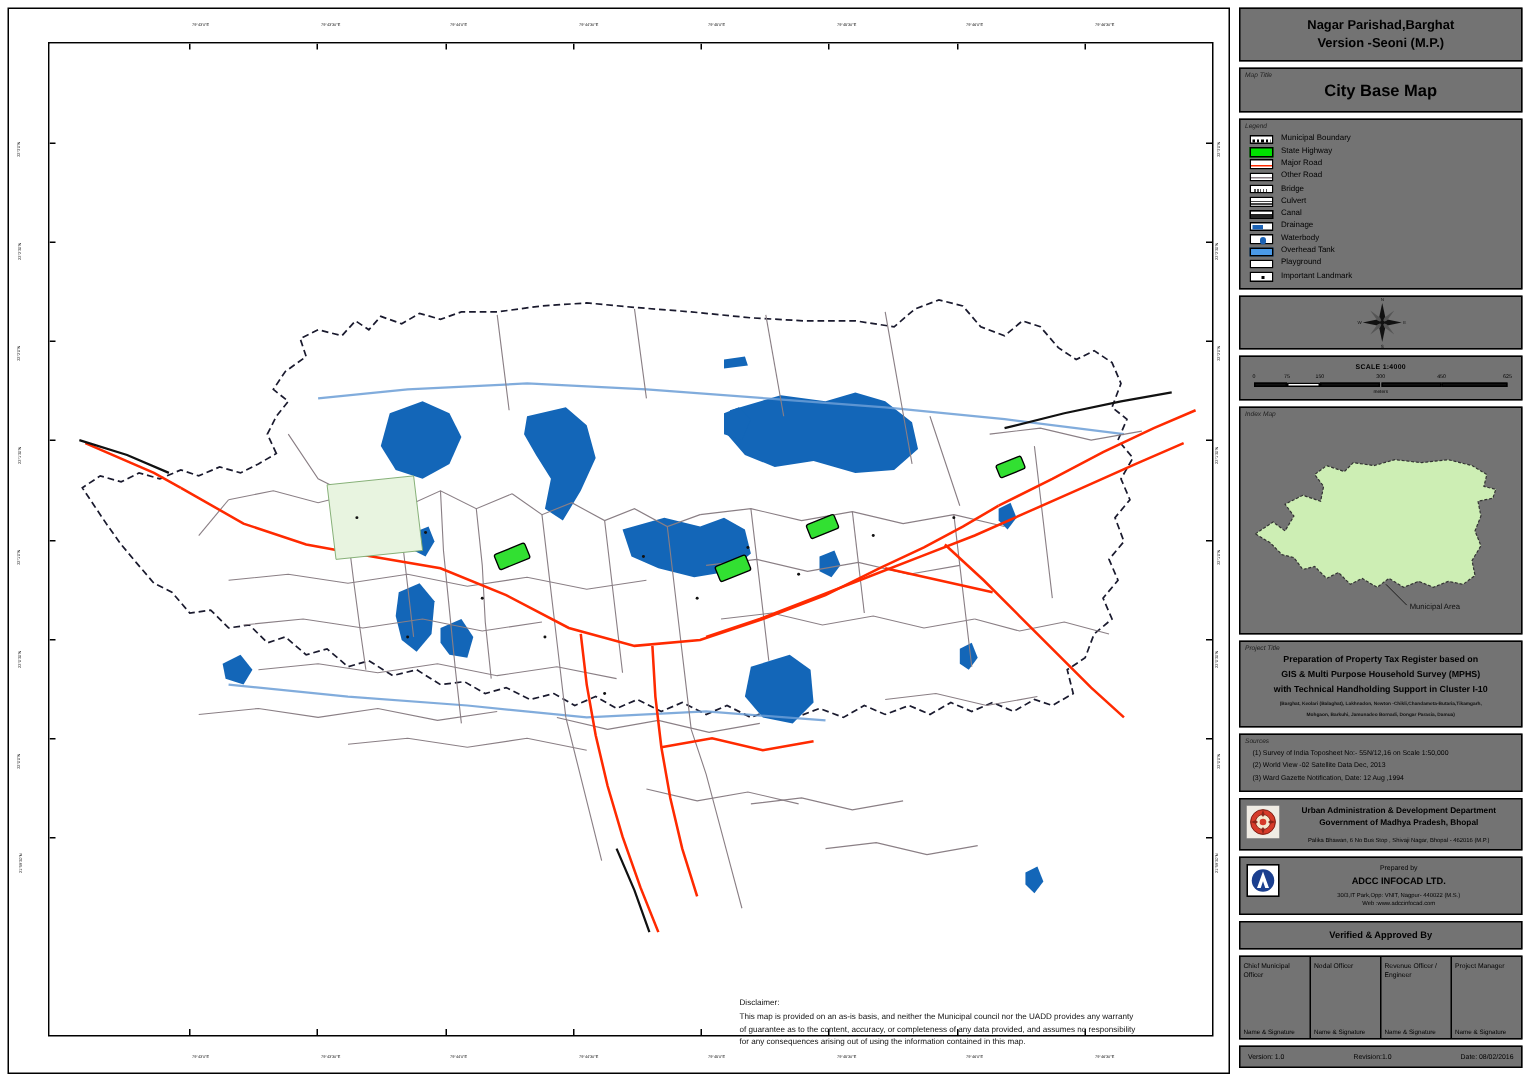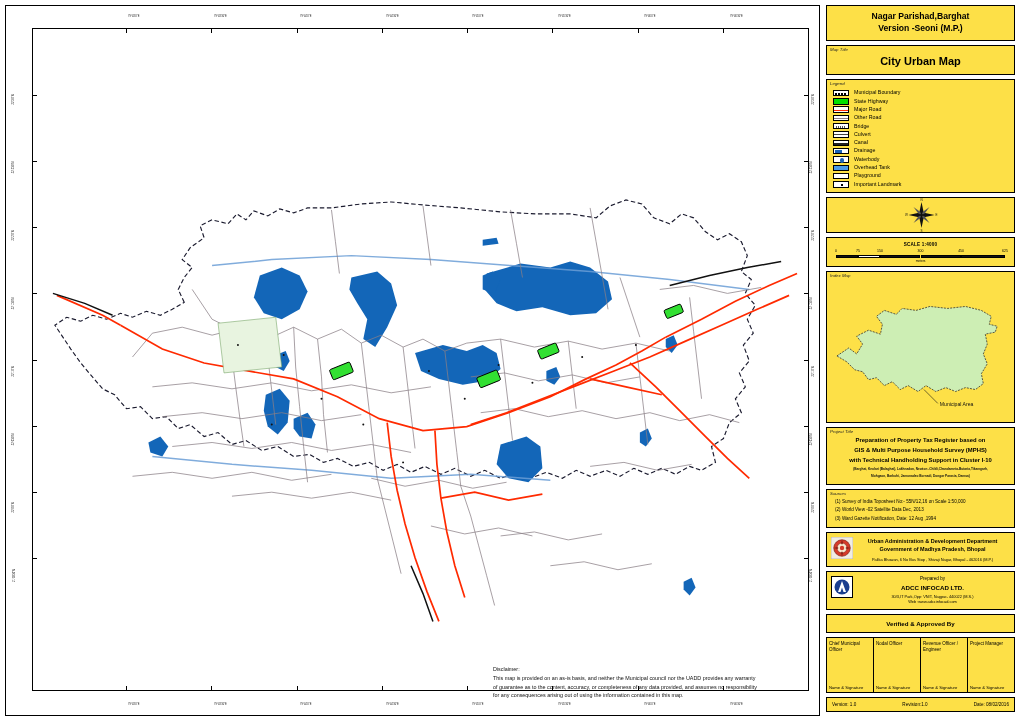--- a/index.html
+++ b/index.html
@@ -15,21 +15,21 @@
   
   .tick{position:absolute;font-size:2.6px;color:#111;letter-spacing:0;white-space:nowrap;font-family:"Liberation Sans",sans-serif;}
   .tickmark{position:absolute;background:#000;}
 
   
   #disclaimer{position:absolute;left:487px;top:659px;width:320px;font-size:5.4px;line-height:1.62;color:#111;}
   #disclaimer .dh{font-size:5.4px;}
 
   
   #panel{position:absolute;left:826px;top:5px;width:189px;height:711px;}
-  .box{border:1px solid #000;background:#fde047;box-sizing:border-box;margin-bottom:4px;position:relative;}
+  .box{border:1px solid #000;background:#737373;box-sizing:border-box;margin-bottom:4px;position:relative;}
   .cap{position:absolute;left:3px;top:1px;font-size:4.4px;font-style:italic;color:#222;}
 
   
   #hdr{padding:4px 4px 5px;text-align:center;}
   #hdr .l1,#hdr .l2{font-size:8.6px;font-weight:bold;line-height:1.45;}
 
   
   #mtitle{padding:9px 4px 7px;text-align:center;}
   #mtitle .t{font-size:11px;font-weight:bold;}
 
@@ -343,21 +343,21 @@
 
   <div id="panel">
 
     <div class="box" id="hdr">
       <div class="l1">Nagar Parishad,Barghat</div>
       <div class="l2">Version -Seoni (M.P.)</div>
     </div>
 
     <div class="box" id="mtitle">
       <div class="cap">Map Title</div>
-      <div class="t">City Urban Map</div>
+      <div class="t">City Base Map</div>
     </div>
 
     <div class="box" id="legend">
       <div class="cap">Legend</div>
       <div class="lrow">
         <span class="sym s-boundary"></span>
         <span class="lbl">Municipal Boundary</span>
       </div>
       <div class="lrow">
         <span class="sym s-sh"></span>

